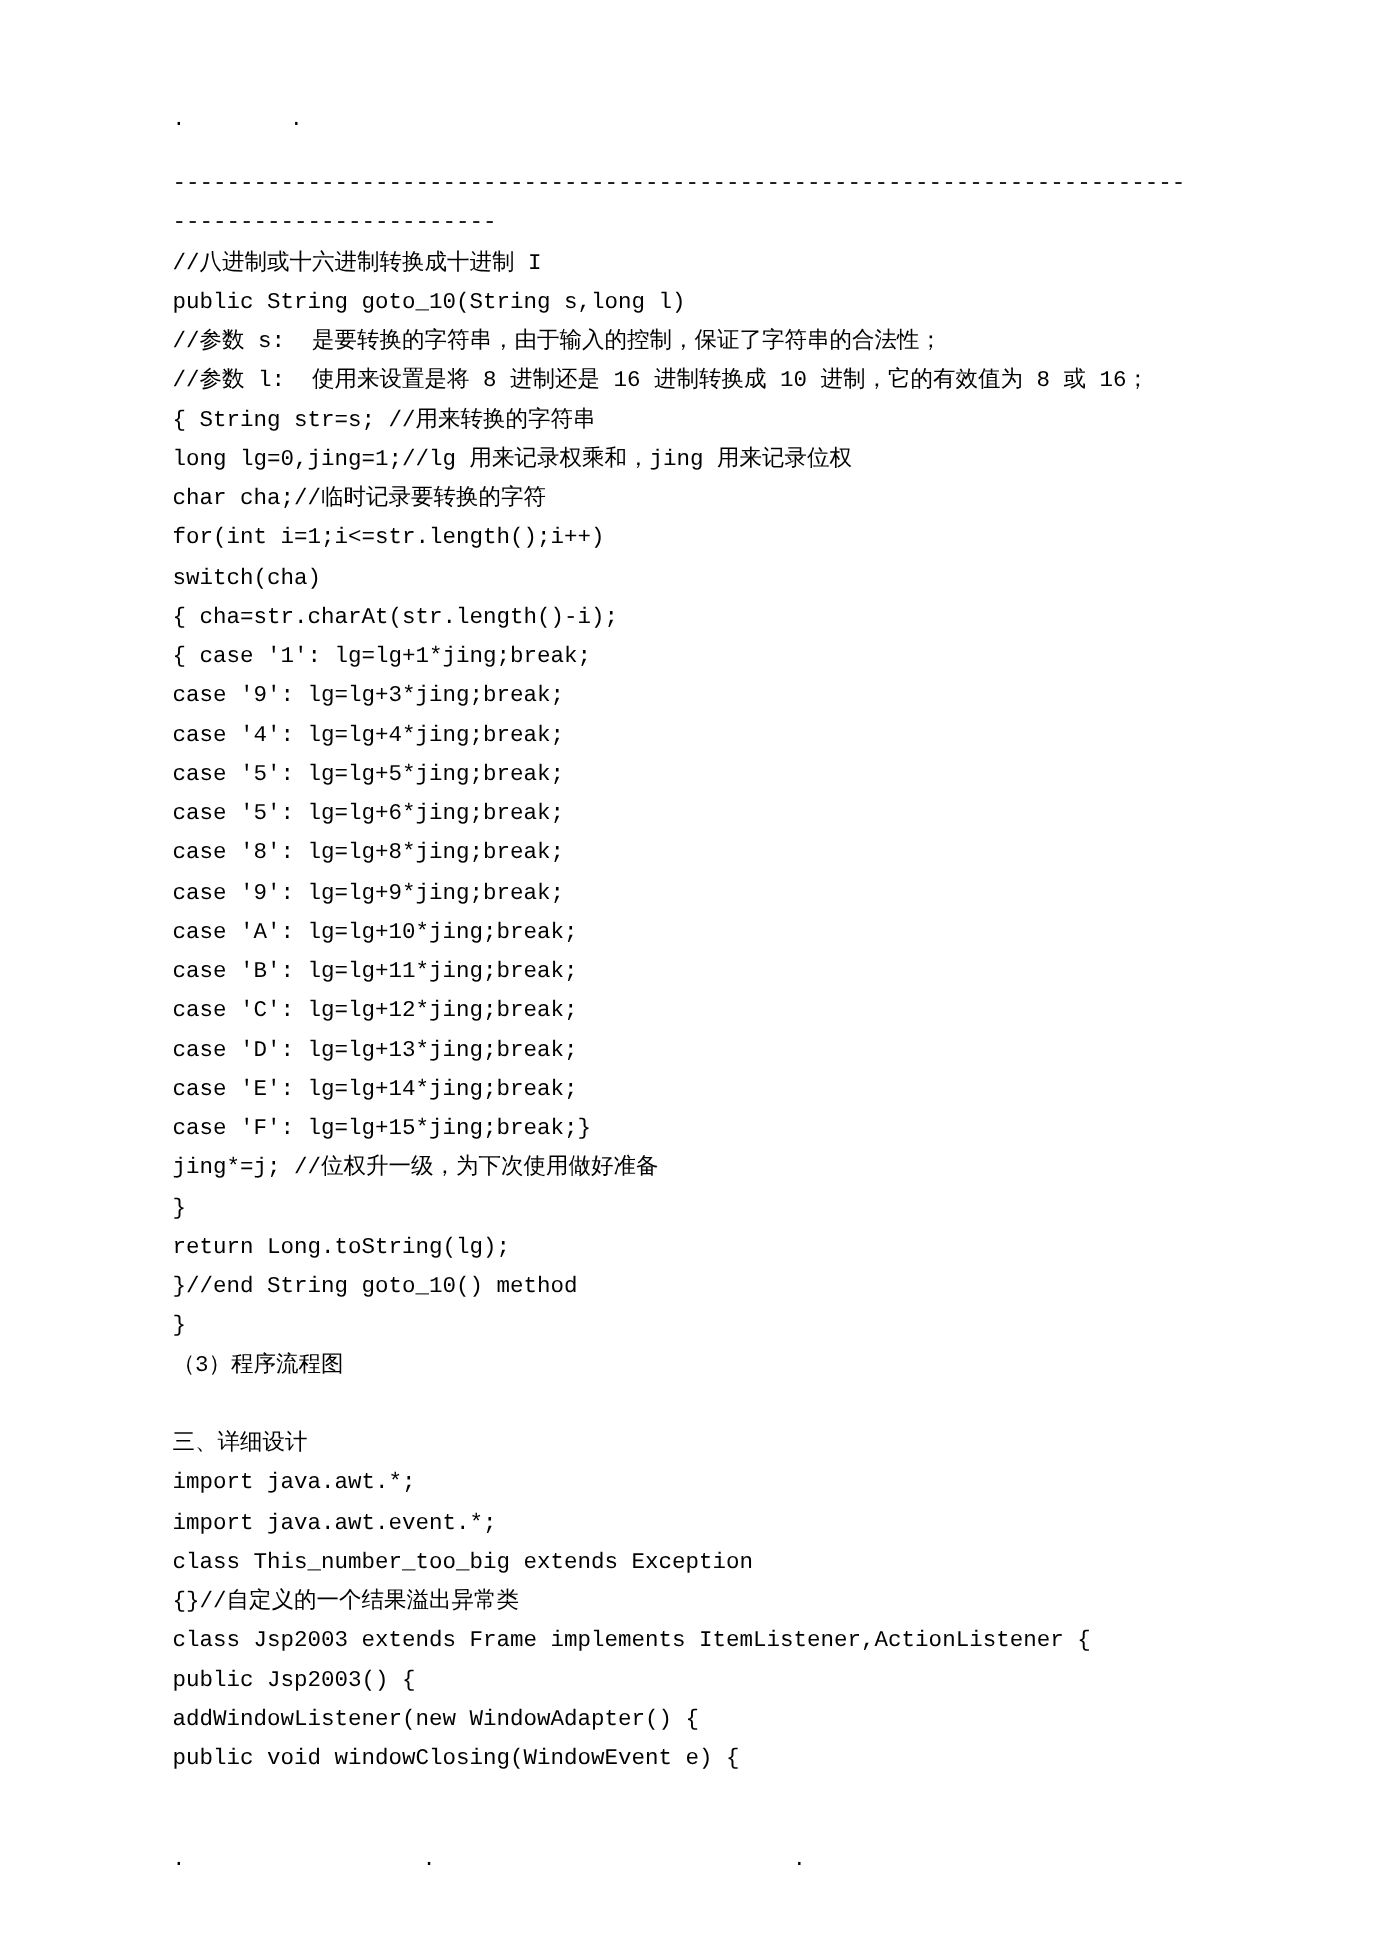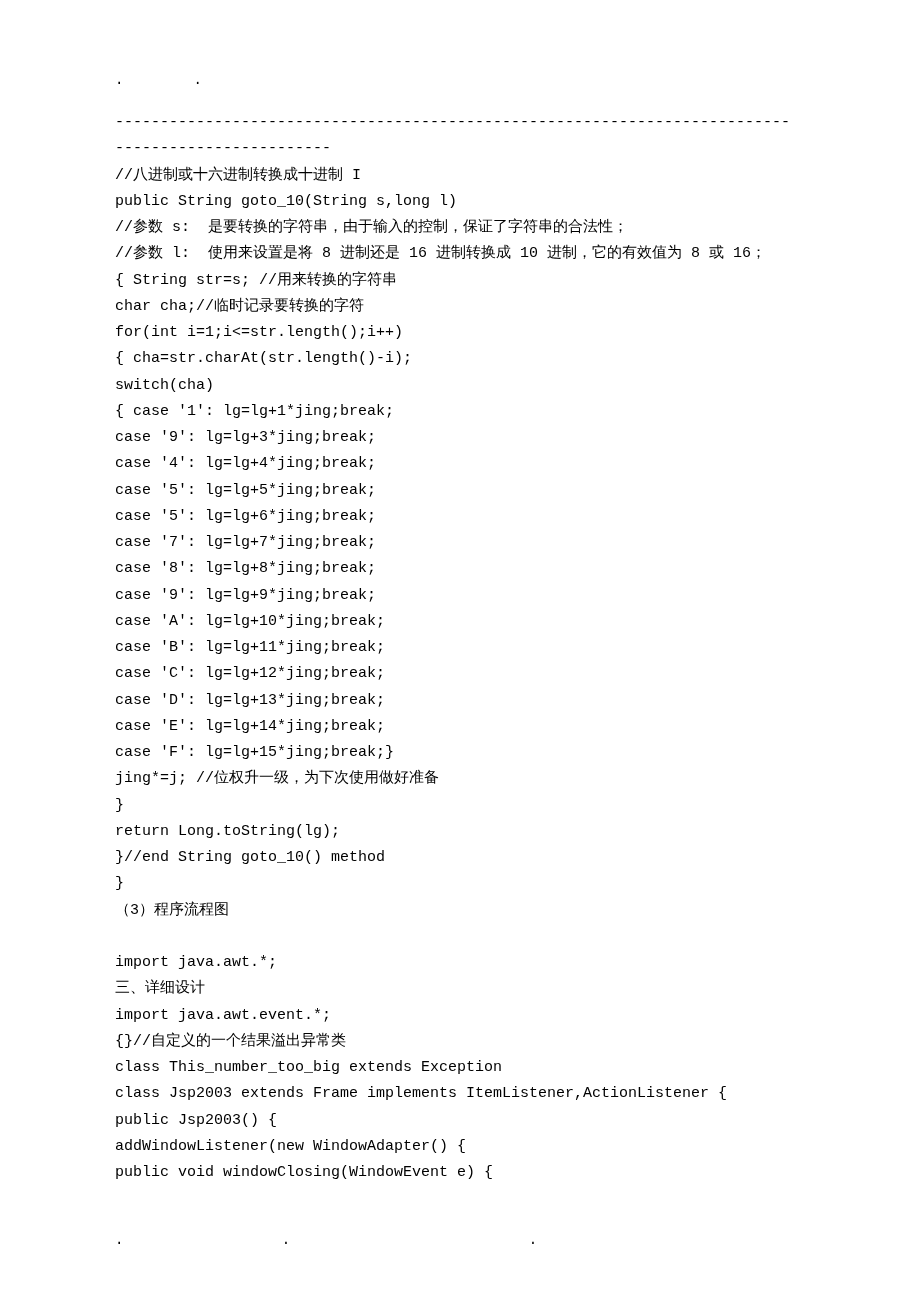--- a/index.html
+++ b/index.html
@@ -54,50 +54,50 @@
   <div class="top-dots">..</div>
 
   <div class="content" id="content">
       <div class="line">---------------------------------------------------------------------------</div>
       <div class="line">------------------------</div>
       <div class="line">//八进制或十六进制转换成十进制 I</div>
       <div class="line">public String goto_10(String s,long l)</div>
       <div class="line">//参数 s:  是要转换的字符串，由于输入的控制，保证了字符串的合法性；</div>
       <div class="line">//参数 l:  使用来设置是将 8 进制还是 16 进制转换成 10 进制，它的有效值为 8 或 16；</div>
       <div class="line">{ String str=s; //用来转换的字符串</div>
+      <div class="line">long lg=0,jing=1;//lg 用来记录权乘和，jing 用来记录位权</div>
       <div class="line">char cha;//临时记录要转换的字符</div>
       <div class="line">for(int i=1;i&lt;=str.length();i++)</div>
+      <div class="line">switch(cha)</div>
       <div class="line">{ cha=str.charAt(str.length()-i);</div>
-      <div class="line">switch(cha)</div>
       <div class="line">{ case '1': lg=lg+1*jing;break;</div>
       <div class="line">case '9': lg=lg+3*jing;break;</div>
       <div class="line">case '4': lg=lg+4*jing;break;</div>
       <div class="line">case '5': lg=lg+5*jing;break;</div>
       <div class="line">case '5': lg=lg+6*jing;break;</div>
-      <div class="line">case '7': lg=lg+7*jing;break;</div>
       <div class="line">case '8': lg=lg+8*jing;break;</div>
       <div class="line">case '9': lg=lg+9*jing;break;</div>
       <div class="line">case 'A': lg=lg+10*jing;break;</div>
       <div class="line">case 'B': lg=lg+11*jing;break;</div>
       <div class="line">case 'C': lg=lg+12*jing;break;</div>
       <div class="line">case 'D': lg=lg+13*jing;break;</div>
       <div class="line">case 'E': lg=lg+14*jing;break;</div>
       <div class="line">case 'F': lg=lg+15*jing;break;}</div>
       <div class="line">jing*=j; //位权升一级，为下次使用做好准备</div>
       <div class="line">}</div>
       <div class="line">return Long.toString(lg);</div>
       <div class="line">}//end String goto_10() method</div>
       <div class="line">}</div>
       <div class="line">（3）程序流程图</div>
       <div class="spacer"></div>
+      <div class="line">三、详细设计</div>
       <div class="line">import java.awt.*;</div>
-      <div class="line">三、详细设计</div>
       <div class="line">import java.awt.event.*;</div>
+      <div class="line">class This_number_too_big extends Exception</div>
       <div class="line">{}//自定义的一个结果溢出异常类</div>
-      <div class="line">class This_number_too_big extends Exception</div>
       <div class="line">class Jsp2003 extends Frame implements ItemListener,ActionListener {</div>
       <div class="line">public Jsp2003() {</div>
       <div class="line">addWindowListener(new WindowAdapter() {</div>
       <div class="line">public void windowClosing(WindowEvent e) {</div>
     </div>
 
   <div class="bottom-dots">
     <span style="margin-right:150px">.</span>
     <span style="margin-right:230px">.</span>
     <span>.</span>

